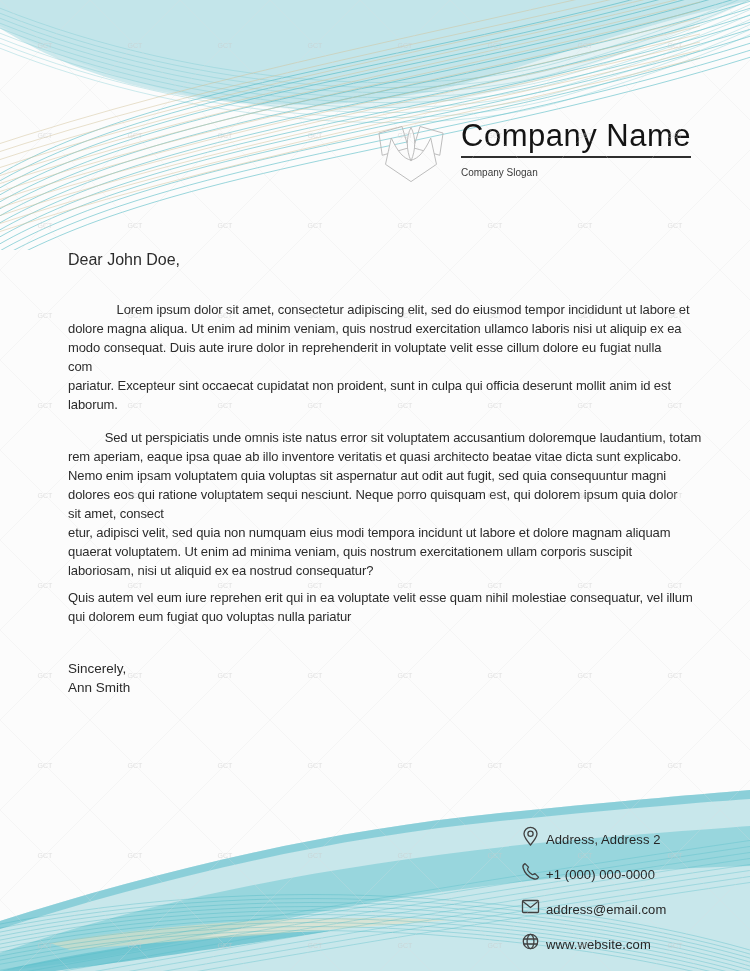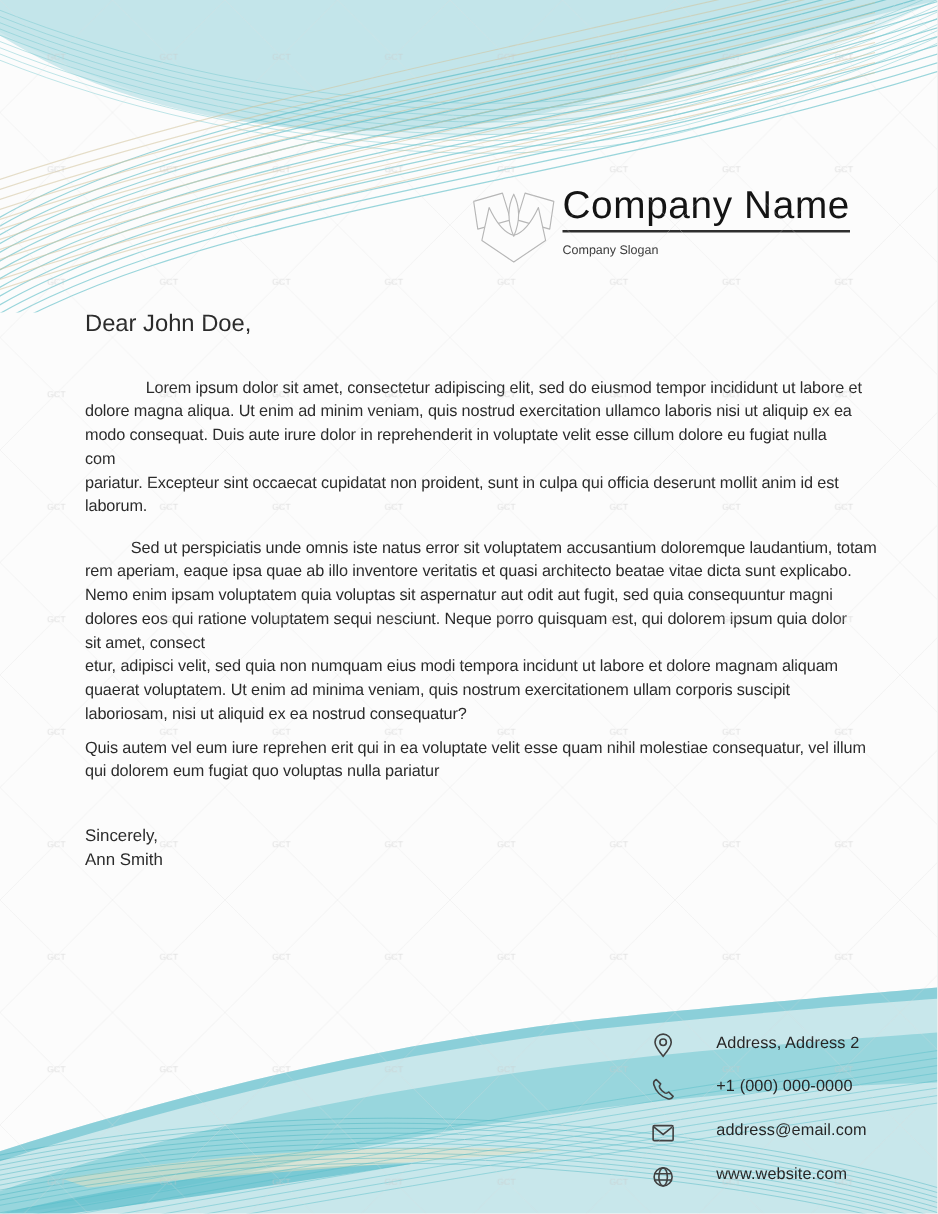--- a/index.html
+++ b/index.html
@@ -3,38 +3,38 @@
 <meta charset="utf-8">
 <style>
   html,body{margin:0;padding:0;background:#e8e8e8;}
   .page{position:relative;width:750px;height:971px;margin:0 auto;background:#fcfcfc;
         overflow:hidden;font-family:"Liberation Sans",sans-serif;color:#2b2b2b;}
   .deco{position:absolute;left:0;pointer-events:none;}
   .deco.top{top:0;z-index:1;}
   .deco.bottom{bottom:0;z-index:1;}
   .deco.wm{top:0;z-index:3;opacity:.55;}
   
-  .brand{position:absolute;left:374px;top:116px;display:flex;gap:2px;z-index:2;margin-top:28px;}
+  .brand{position:absolute;left:374px;top:116px;display:flex;gap:13px;z-index:2;}
   .brand-logo{flex:0 0 auto;}
   .brand-text{padding-top:4px;}
   .brand-name{margin:0;font-size:31px;font-weight:400;letter-spacing:.5px;color:#141414;
               display:inline-block;border-bottom:2px solid #2f2f2f;padding-bottom:3px;line-height:1.05;}
   .brand-slogan{margin-top:9px;font-size:10px;color:#3a3a3a;}
   
   .letter{position:absolute;left:68px;top:250px;width:650px;z-index:2;}
-  .salutation{font-size:19px;line-height:19px;margin:0 0 31px 0;}
+  .salutation{font-size:16px;line-height:19px;margin:0 0 31px 0;}
   .para{margin:0 0 14px 0;}
   .para.tight{margin-bottom:8px;}
   .line{font-size:13px;line-height:19px;letter-spacing:-.1px;white-space:nowrap;}
   .line.indent{padding-left:20px;text-align:center;}
   .signoff{margin-top:33px;}
   .signoff .line{font-size:13.5px;letter-spacing:0;}
   
   .contacts{position:absolute;left:520px;top:826px;z-index:2;}
-  .contact-row{display:flex;align-items:flex-start;gap:32px;height:21px;margin-bottom:14px;}
+  .contact-row{display:flex;align-items:flex-end;gap:5px;height:21px;margin-bottom:14px;}
   .contact-icon{width:21px;height:21px;flex:0 0 auto;}
   .contact-icon svg{display:block;}
   .contact-label{font-size:13px;color:#262626;letter-spacing:.1px;white-space:nowrap;}
 </style>
 </head>
 <body>
 
 <div class="page">
 
   <svg class="deco top" width="750" height="250" viewBox="0 0 750 250" aria-hidden="true">

